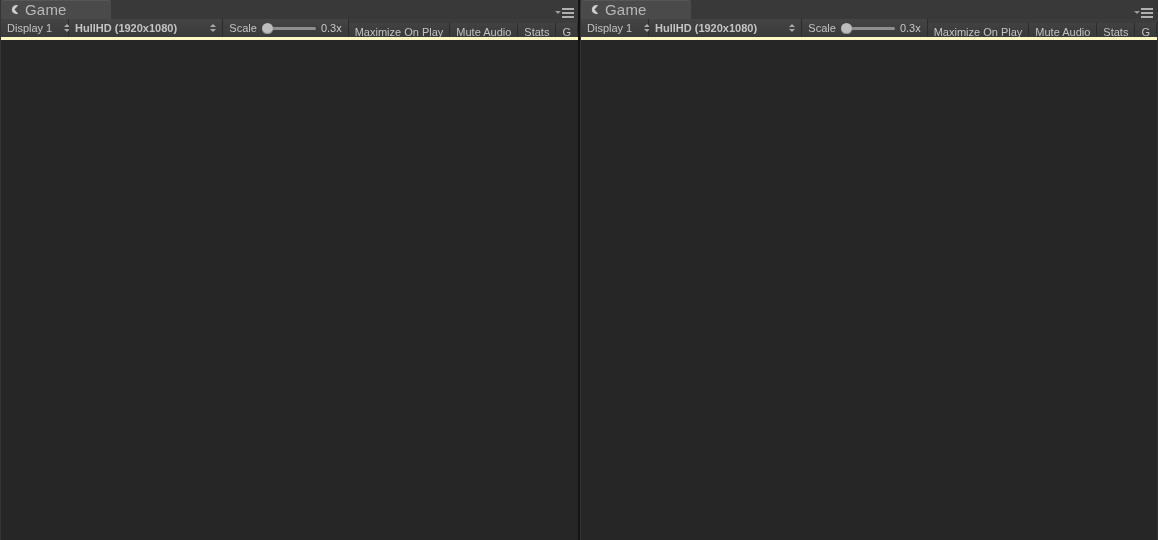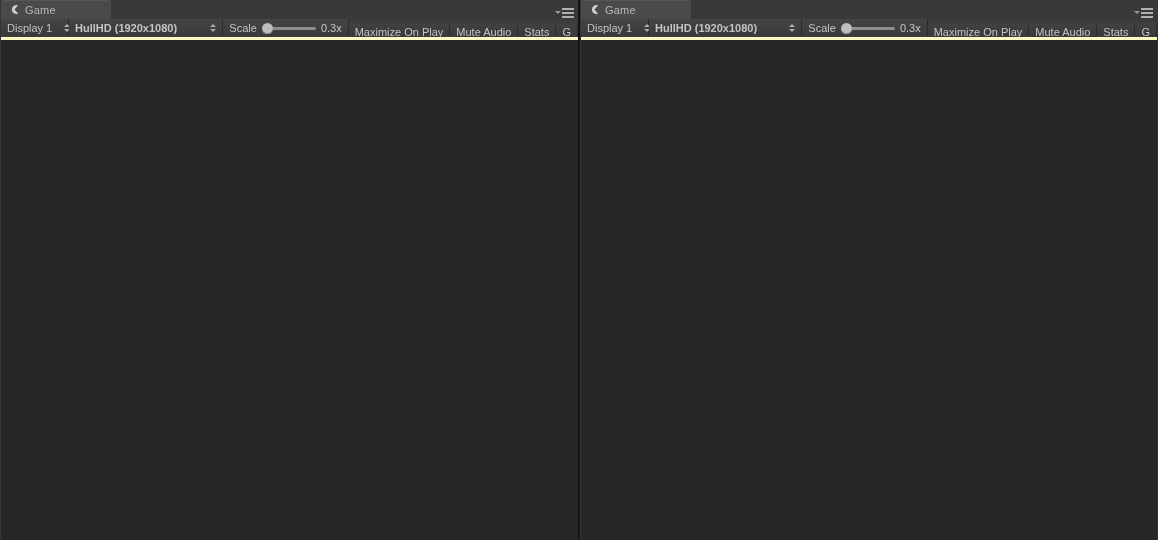--- a/index.html
+++ b/index.html
@@ -49,21 +49,21 @@
     gap: 5px;
     box-shadow: inset 0 1px 0 #565656;
   }
   .tab-icon {
     width: 11px; height: 11px;
     display: inline-block;
     position: relative;
   }
   .tab-icon svg { display: block; }
   .tab-label {
-    font-size: 11px;
+    font-size: 15px;
     color: #b8b8b8;
     letter-spacing: .2px;
     white-space: nowrap;
   }
   .tab-menu {
     position: absolute;
     right: 4px;
     bottom: 1px;
     display: flex;
     align-items: center;

